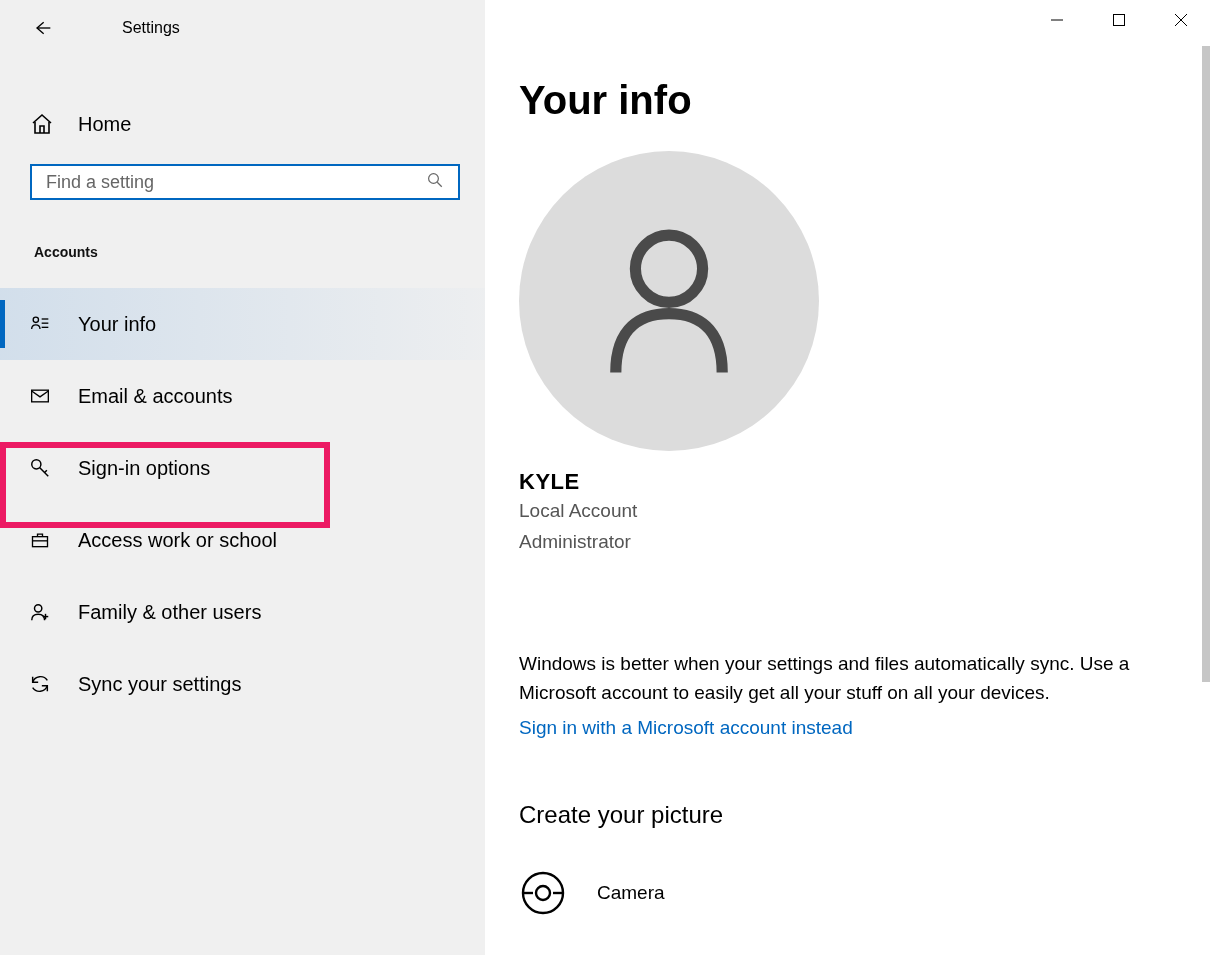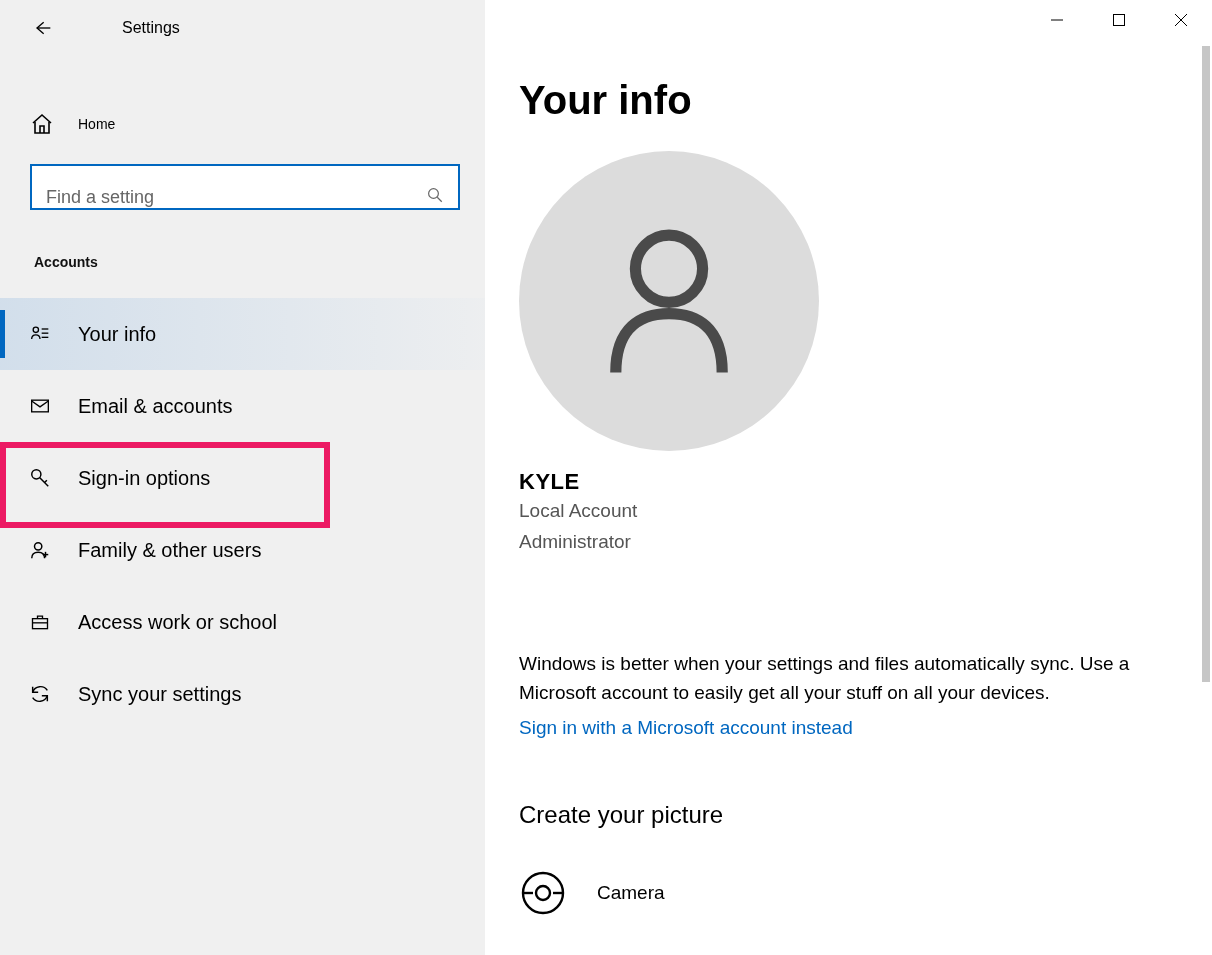--- a/index.html
+++ b/index.html
@@ -46,32 +46,32 @@
   .home-row {
     display: flex;
     align-items: center;
     gap: 24px;
     padding: 0 30px;
     height: 56px;
     margin-top: 48px;
     cursor: pointer;
   }
   .home-row .icon { width: 24px; height: 24px; }
-  .home-row .label { font-size: 14px; color: #000; }
+  .home-row .label { font-size: 20px; color: #000; }
   .search-wrap {
     padding: 0 30px;
     margin-top: 12px;
   }
   .search-box {
     width: 430px;
-    height: 46px;
+    height: 36px;
     border: 2px solid #0067c0;
     background: #fff;
     display: flex;
-    align-items: flex-end;
+    align-items: center;
     padding: 0 14px;
   }
   .search-input {
     flex: 1;
     border: none;
     outline: none;
     font-size: 18px;
     color: #000;
     background: transparent;
   }
@@ -291,39 +291,39 @@
             <circle cx="8" cy="8" r="5"></circle>
             <path d="M11.5 11.5 L21 21"></path>
             <path d="M17 17 L19.5 14.5"></path>
           </svg>
         </span>
         <span class="label">Sign-in options</span>
       </div>
 
       <div class="nav-item">
         <span class="icon">
+          <svg viewBox="0 0 24 24" width="24" height="20" fill="none" stroke="#000" stroke-width="1.6">
+            <rect x="3" y="8" width="18" height="12"></rect>
+            <path d="M9 8 V5 H15 V8"></path>
+            <path d="M3 13 H21"></path>
+          </svg>
+        </span>
+        <span class="label">Access work or school</span>
+      </div>
+
+      <div class="nav-item">
+        <span class="icon">
           <svg viewBox="0 0 24 24" width="24" height="22" fill="none" stroke="#000" stroke-width="1.6">
             <circle cx="10" cy="8" r="4"></circle>
             <path d="M3 21 C3 16 6 14.5 10 14.5 C14 14.5 17 16 17 21"></path>
             <path d="M18 14 V20"></path>
               <path d="M15 17 H21"></path>
           </svg>
         </span>
         <span class="label">Family &amp; other users</span>
-      </div>
-
-      <div class="nav-item">
-        <span class="icon">
-          <svg viewBox="0 0 24 24" width="24" height="20" fill="none" stroke="#000" stroke-width="1.6">
-            <rect x="3" y="8" width="18" height="12"></rect>
-            <path d="M9 8 V5 H15 V8"></path>
-            <path d="M3 13 H21"></path>
-          </svg>
-        </span>
-        <span class="label">Access work or school</span>
       </div>
 
       <div class="nav-item">
         <span class="icon">
           <svg viewBox="0 0 24 24" width="24" height="22" fill="none" stroke="#000" stroke-width="1.6">
             <path d="M20 8 A9 9 0 0 0 4 10"></path>
             <path d="M4 4 V10 H10"></path>
             <path d="M4 16 A9 9 0 0 0 20 14"></path>
             <path d="M20 20 V14 H14"></path>
           </svg>

